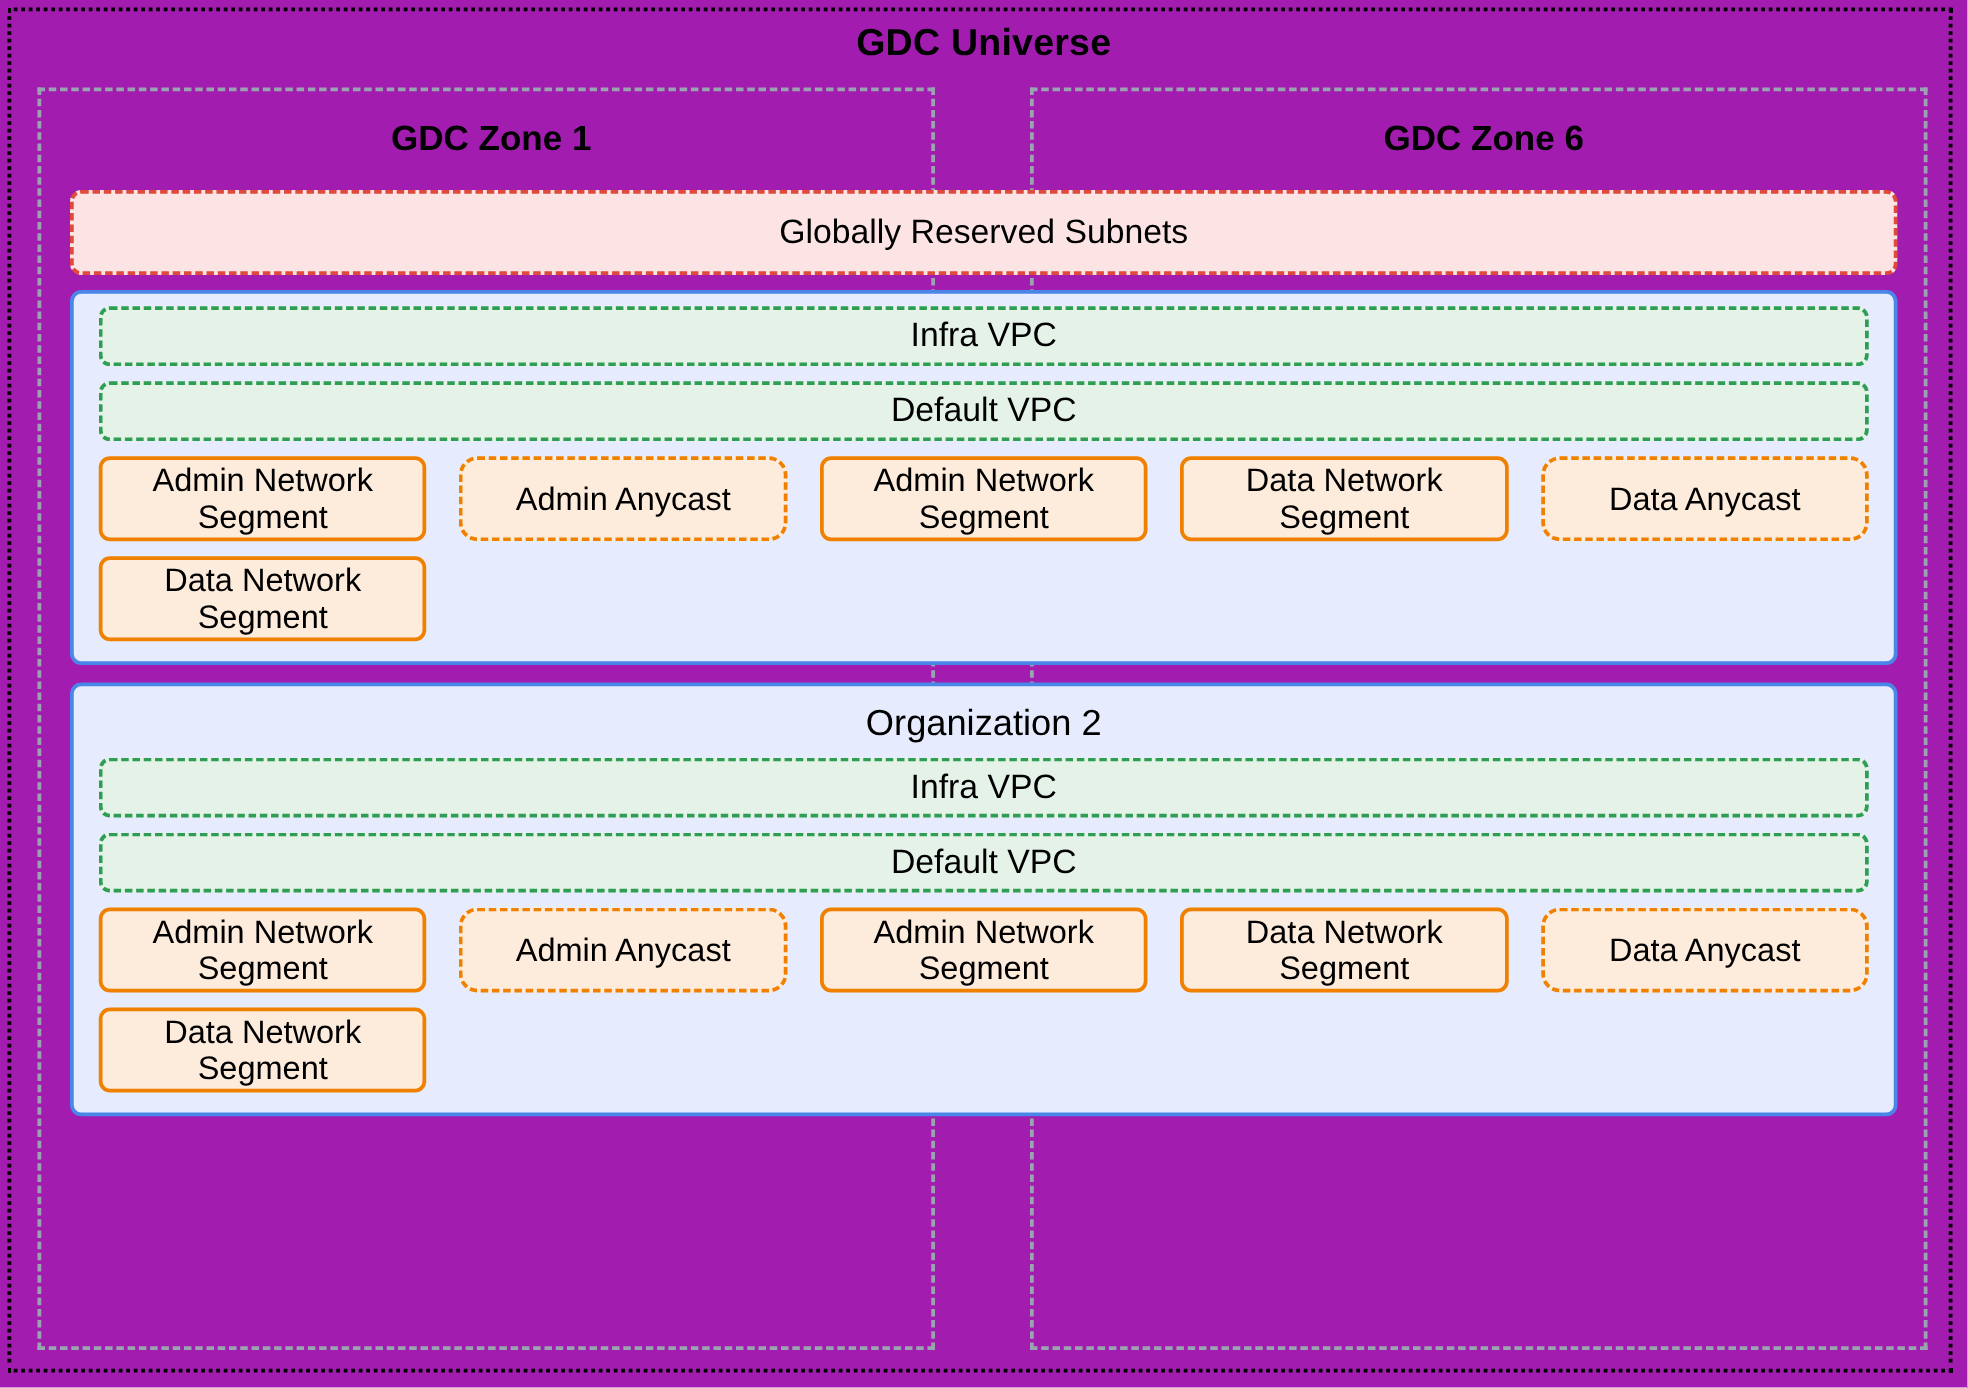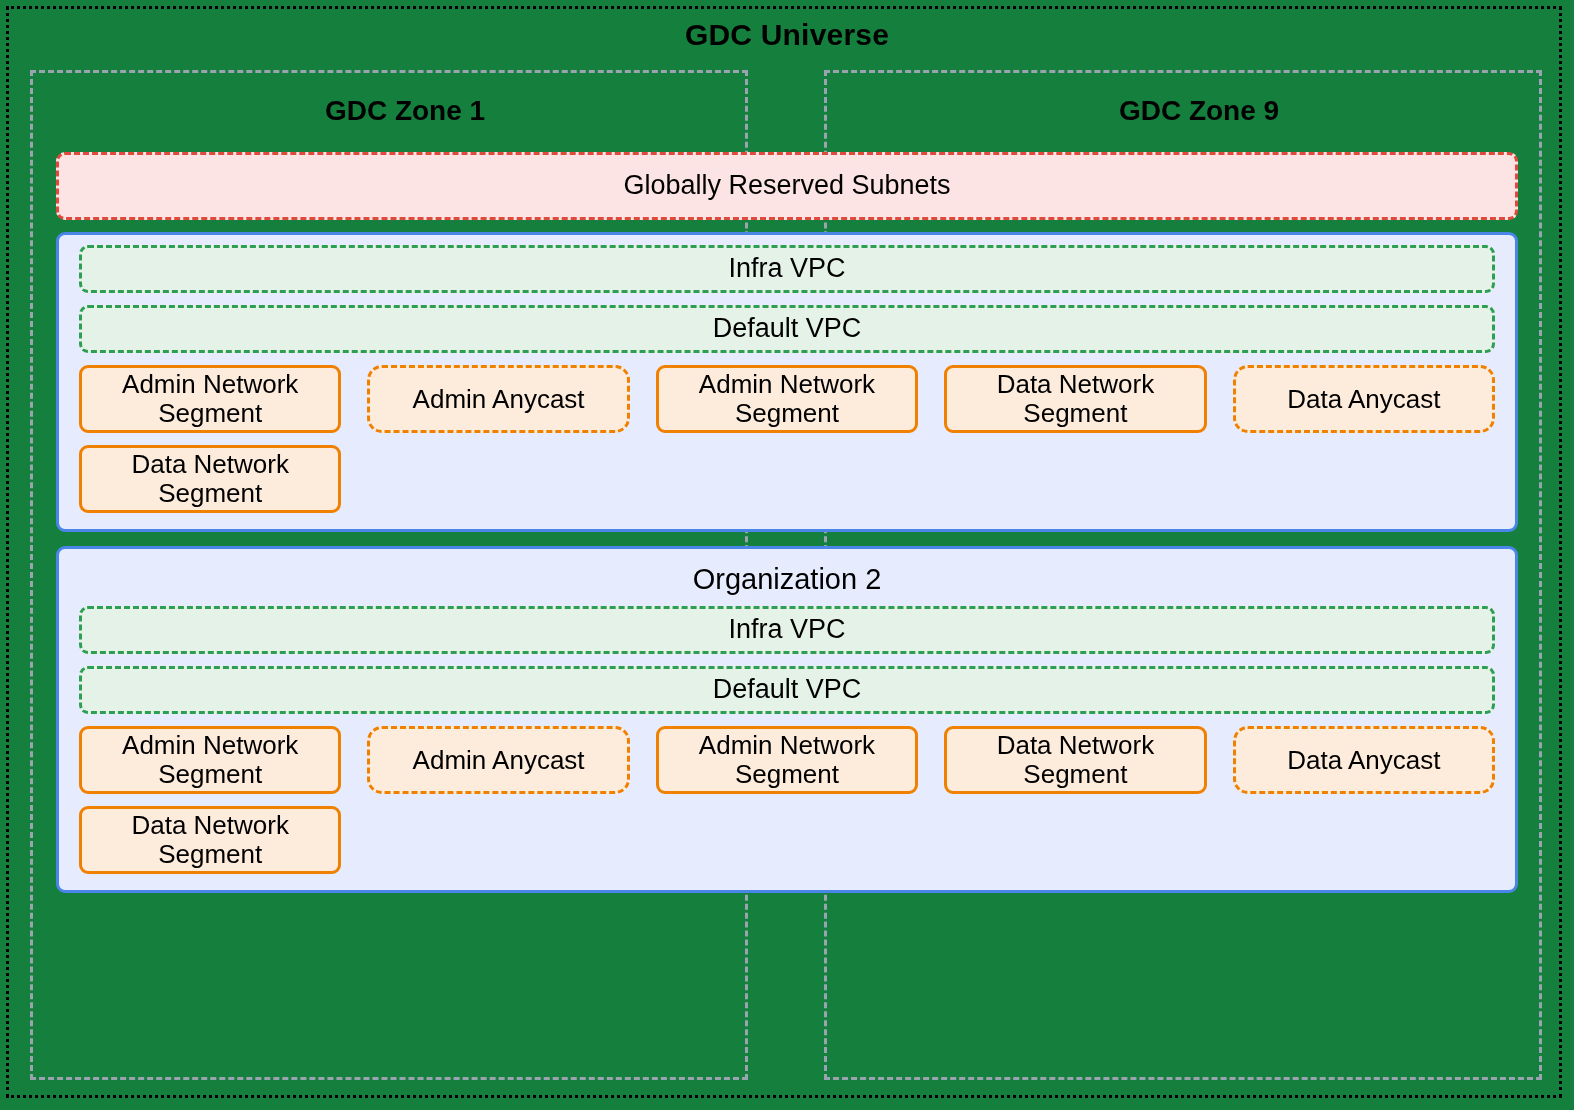--- a/index.html
+++ b/index.html
@@ -9,21 +9,21 @@
   }
   body {
     font-family: "Liberation Sans", sans-serif;
     color: #000000;
   }
 
   #canvas {
     position: relative;
     width: 1574px;
     height: 1110px;
-    background: #15803d;
+    background: #a21caf;
     overflow: hidden;
   }
 
   
   .universe {
     position: absolute;
     left: 6px;
     top: 6px;
     width: 1556px;
     height: 1092px;
@@ -49,21 +49,21 @@
     border: 3px dashed #9aa4b0;
     background: transparent;
     top: 70px;
     height: 1010px;
   }
   .zone-1 { left: 30px;  width: 718px; }
   .zone-2 { left: 824px; width: 718px; }
   .zone-title {
     position: absolute;
     top: 22px;
-    left: 16px;
+    left: 4px;
     width: 100%;
     text-align: center;
     font-size: 28px;
     font-weight: bold;
   }
 
   
   .spanner {
     position: absolute;
     left: 56px;
@@ -137,21 +137,21 @@
 
 <div id="canvas">
 
   <div class="universe"></div>
   <div class="universe-title">GDC Universe</div>
 
   <div class="zone zone-1">
     <div class="zone-title">GDC Zone 1</div>
   </div>
   <div class="zone zone-2">
-    <div class="zone-title">GDC Zone 9</div>
+    <div class="zone-title">GDC Zone 6</div>
   </div>
 
   <div class="spanner">
 
     <div class="row-box reserved">Globally Reserved Subnets</div>
 
     <div class="org">
 
       <div class="row-box vpc">Infra VPC</div>
       <div class="row-box vpc">Default VPC</div>

